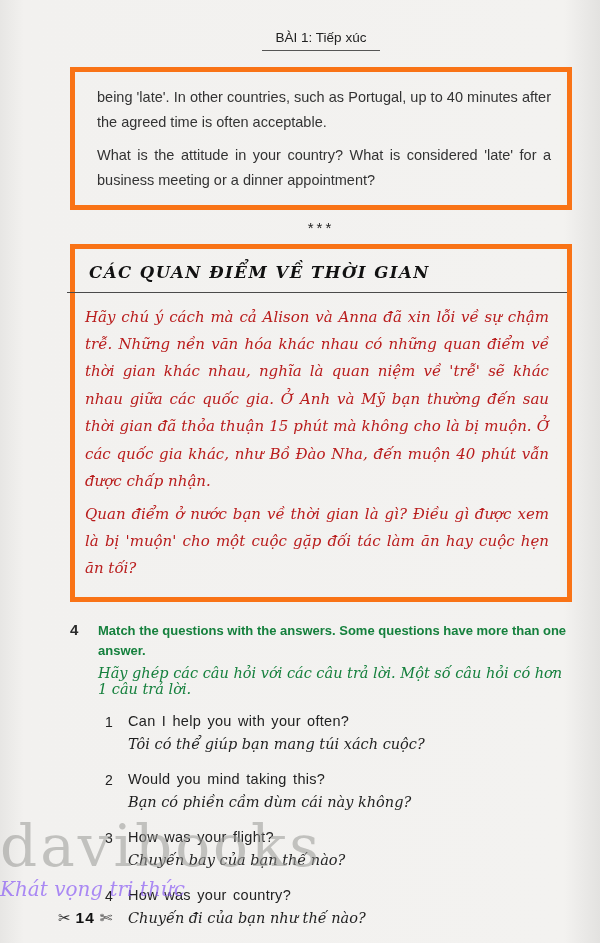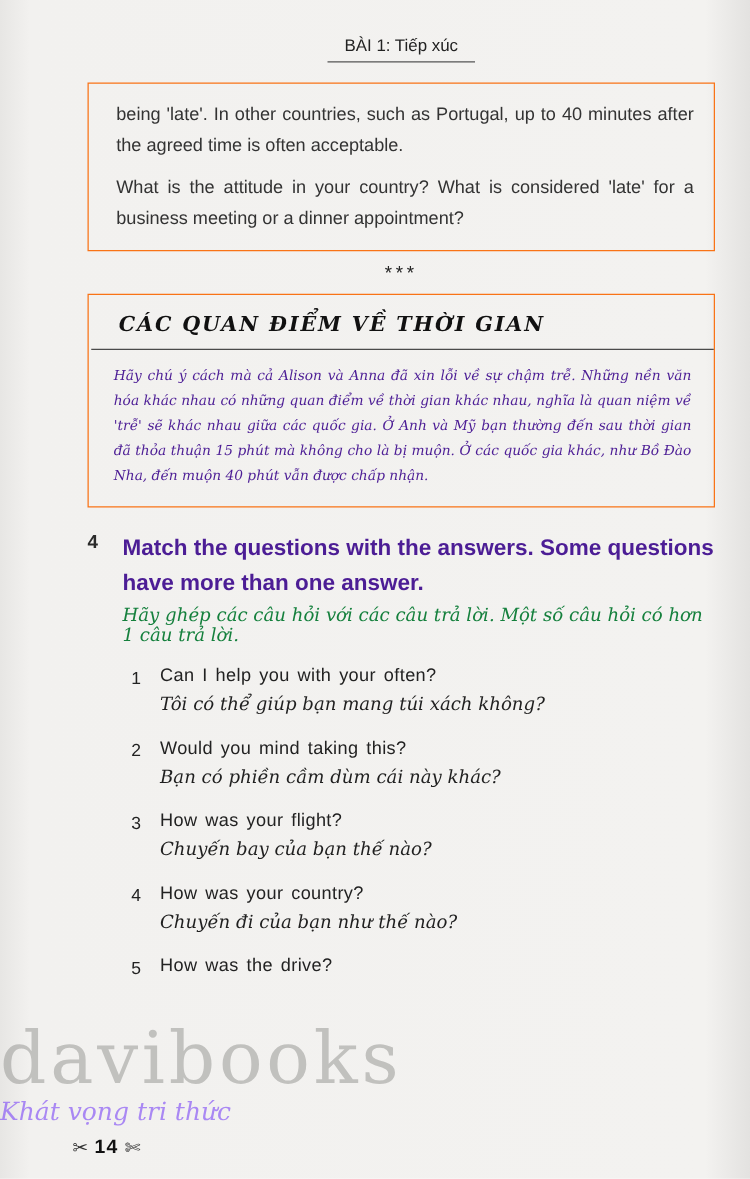--- a/index.html
+++ b/index.html
@@ -20,76 +20,76 @@
   .header-wrap { text-align: center; margin-bottom: 16px; }
   .page-header {
     display: inline-block;
     font-size: 13.5px;
     color: #222;
     padding: 0 14px 5px 14px;
     border-bottom: 1px solid #555;
   }
   
   .box {
-    border: 1px solid #f97316;
+    border: 5px solid #f97316;
     background: transparent;
   }
   .box.reading {
     padding: 13px 16px 11px 22px;
     font-size: 14.5px;
     line-height: 1.75;
     text-align: justify;
     color: #333;
   }
   .box.reading p + p { margin-top: 7px; }
   .stars {
     text-align: center;
     font-size: 15px;
     letter-spacing: 3px;
     color: #222;
     margin: 9px 0 8px 0;
   }
-  .box.viewpoint { padding: 12px 18px 14px 20px; }
+  .box.viewpoint { padding: 12px 18px 14px 10px; }
   .vp-title {
     font-family: "DejaVu Serif", serif;
     font-style: italic;
     font-weight: bold;
     font-size: 16.5px;
     letter-spacing: 1.5px;
     color: #111;
     padding: 2px 0 0 4px;
   }
   .vp-rule {
     border: 0;
     border-top: 1px solid #4a4a4a;
     margin: 10px -18px 11px -18px;
   }
   .vp-text {
     font-family: "DejaVu Serif", serif;
     font-style: italic;
-    font-size: 11px;
+    font-size: 15px;
     line-height: 1.83;
     text-align: justify;
-    color: #4c1d95;
+    color: #b91c1c;
   }
   .vp-text + .vp-text { margin-top: 5px; }
   
   .exercise { margin-top: 19px; }
   .ex-head { display: flex; gap: 13px; }
   .ex-num {
     font-weight: bold;
     font-size: 15px;
     width: 15px;
     flex: 0 0 auto;
   }
   .ex-title {
     font-weight: bold;
-    font-size: 18px;
+    font-size: 13px;
     line-height: 1.55;
-    color: #4c1d95;
+    color: #15803d;
   }
   .ex-instr {
     font-family: "DejaVu Serif", serif;
     font-style: italic;
     font-size: 14.5px;
     margin: 4px 0 0 28px;
     color: #15803d;
   }
   .q-list { margin: 16px 0 0 35px; }
   .q-item { display: flex; gap: 13px; margin-bottom: 19px; }
@@ -156,42 +156,43 @@
     <p>being 'late'. In other countries, such as Portugal, up to 40 minutes after the agreed time is often acceptable.</p>
     <p>What is the attitude in your country? What is considered 'late' for a business meeting or a dinner appointment?</p>
   </div>
 
   <div class="stars">***</div>
 
   <div class="box viewpoint">
     <div class="vp-title">CÁC QUAN ĐIỂM VỀ THỜI GIAN</div>
     <hr class="vp-rule">
     <p class="vp-text">Hãy chú ý cách mà cả Alison và Anna đã xin lỗi về sự chậm trễ. Những nền văn hóa khác nhau có những quan điểm về thời gian khác nhau, nghĩa là quan niệm về 'trễ' sẽ khác nhau giữa các quốc gia. Ở Anh và Mỹ bạn thường đến sau thời gian đã thỏa thuận 15 phút mà không cho là bị muộn. Ở các quốc gia khác, như Bồ Đào Nha, đến muộn 40 phút vẫn được chấp nhận.</p>
+    <p class="vp-text">Quan điểm ở nước bạn về thời gian là gì? Điều gì được xem là bị 'muộn' cho một cuộc gặp đối tác làm ăn hay cuộc hẹn ăn tối?</p>
   </div>
 
   <div class="exercise">
     <div class="ex-head">
       <span class="ex-num">4</span>
       <span class="ex-title">Match the questions with the answers. Some questions have more than one answer.</span>
     </div>
     <p class="ex-instr">Hãy ghép các câu hỏi với các câu trả lời. Một số câu hỏi có hơn 1 câu trả lời.</p>
 
     <div class="q-list">
       <div class="q-item">
         <span class="q-num">1</span>
         <div>
           <div class="q-en">Can I help you with your often?</div>
-          <div class="q-vi">Tôi có thể giúp bạn mang túi xách không?</div>
+          <div class="q-vi">Tôi có thể giúp bạn mang túi xách cuộc?</div>
         </div>
       </div>
       <div class="q-item">
         <span class="q-num">2</span>
         <div>
           <div class="q-en">Would you mind taking this?</div>
-          <div class="q-vi">Bạn có phiền cầm dùm cái này khác?</div>
+          <div class="q-vi">Bạn có phiền cầm dùm cái này không?</div>
         </div>
       </div>
       <div class="q-item">
         <span class="q-num">3</span>
         <div>
           <div class="q-en">How was your flight?</div>
           <div class="q-vi">Chuyến bay của bạn thế nào?</div>
         </div>
       </div>
       <div class="q-item">

